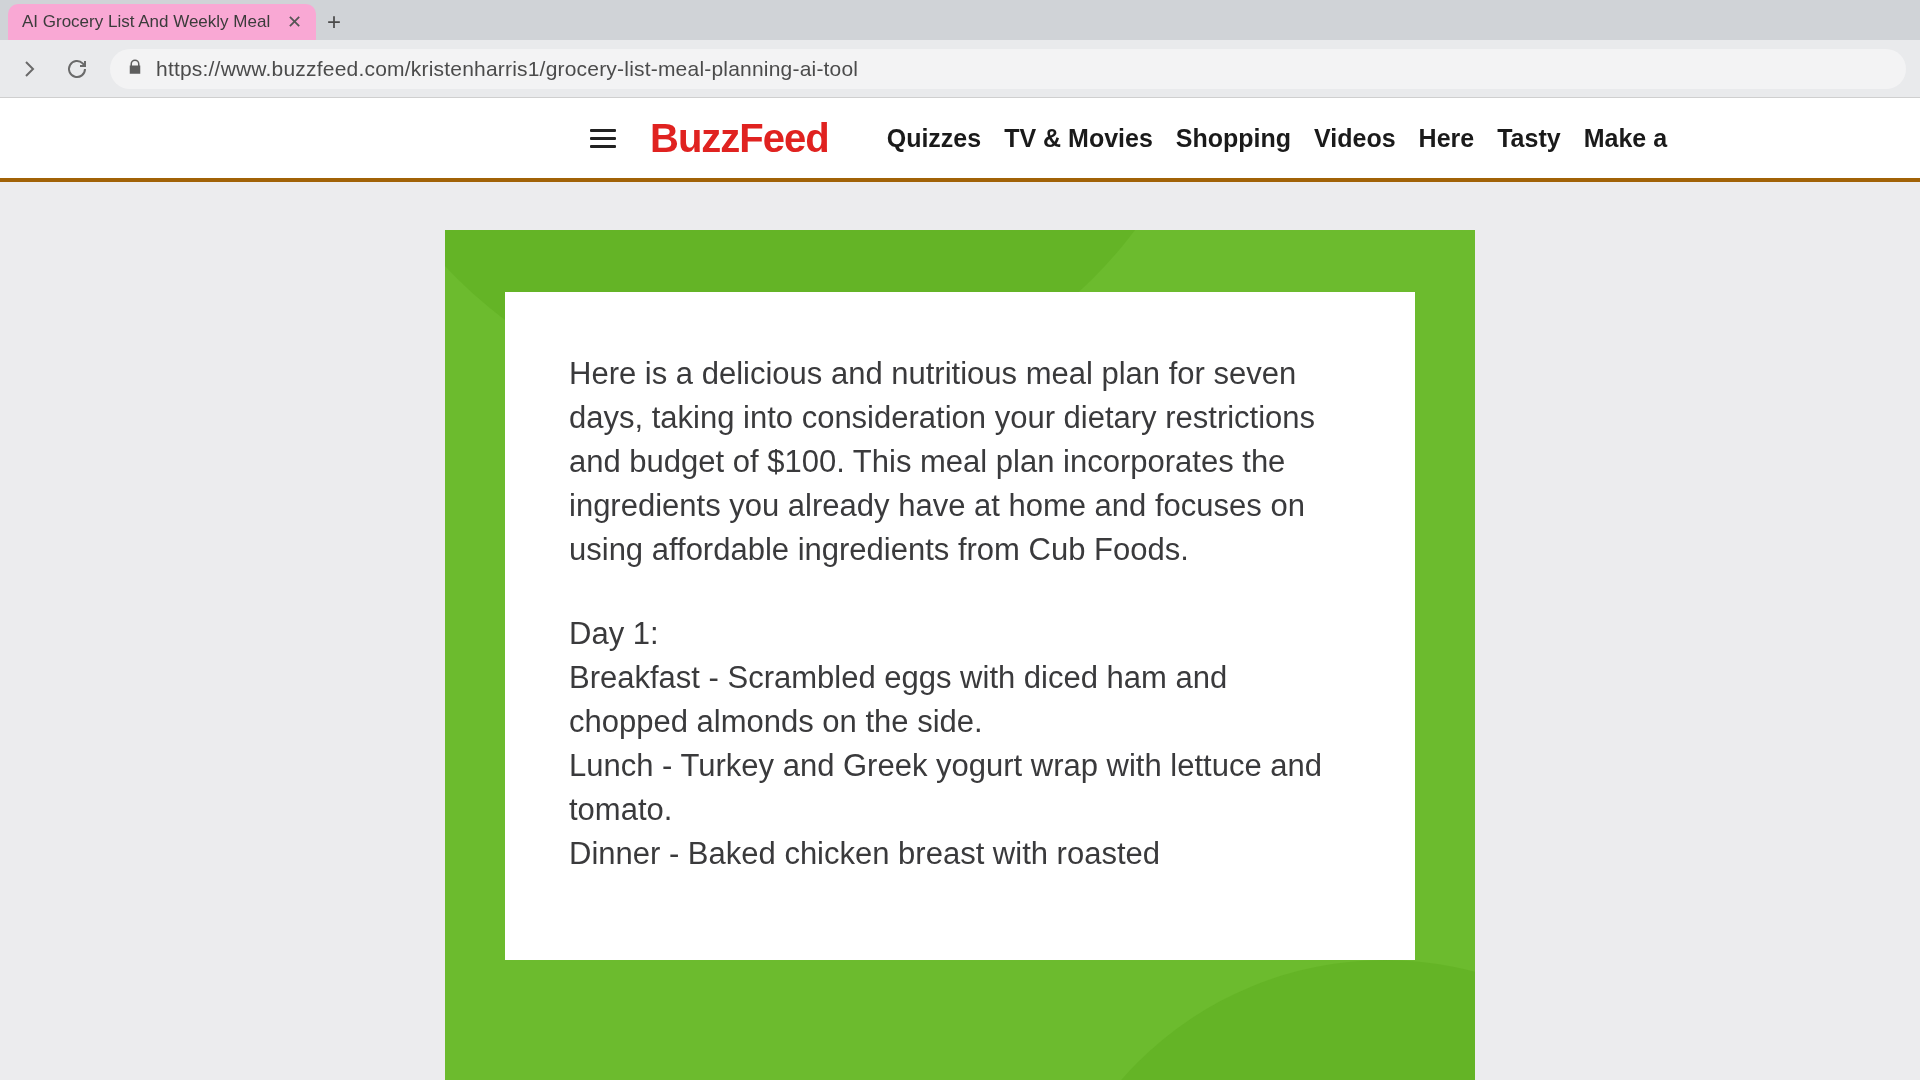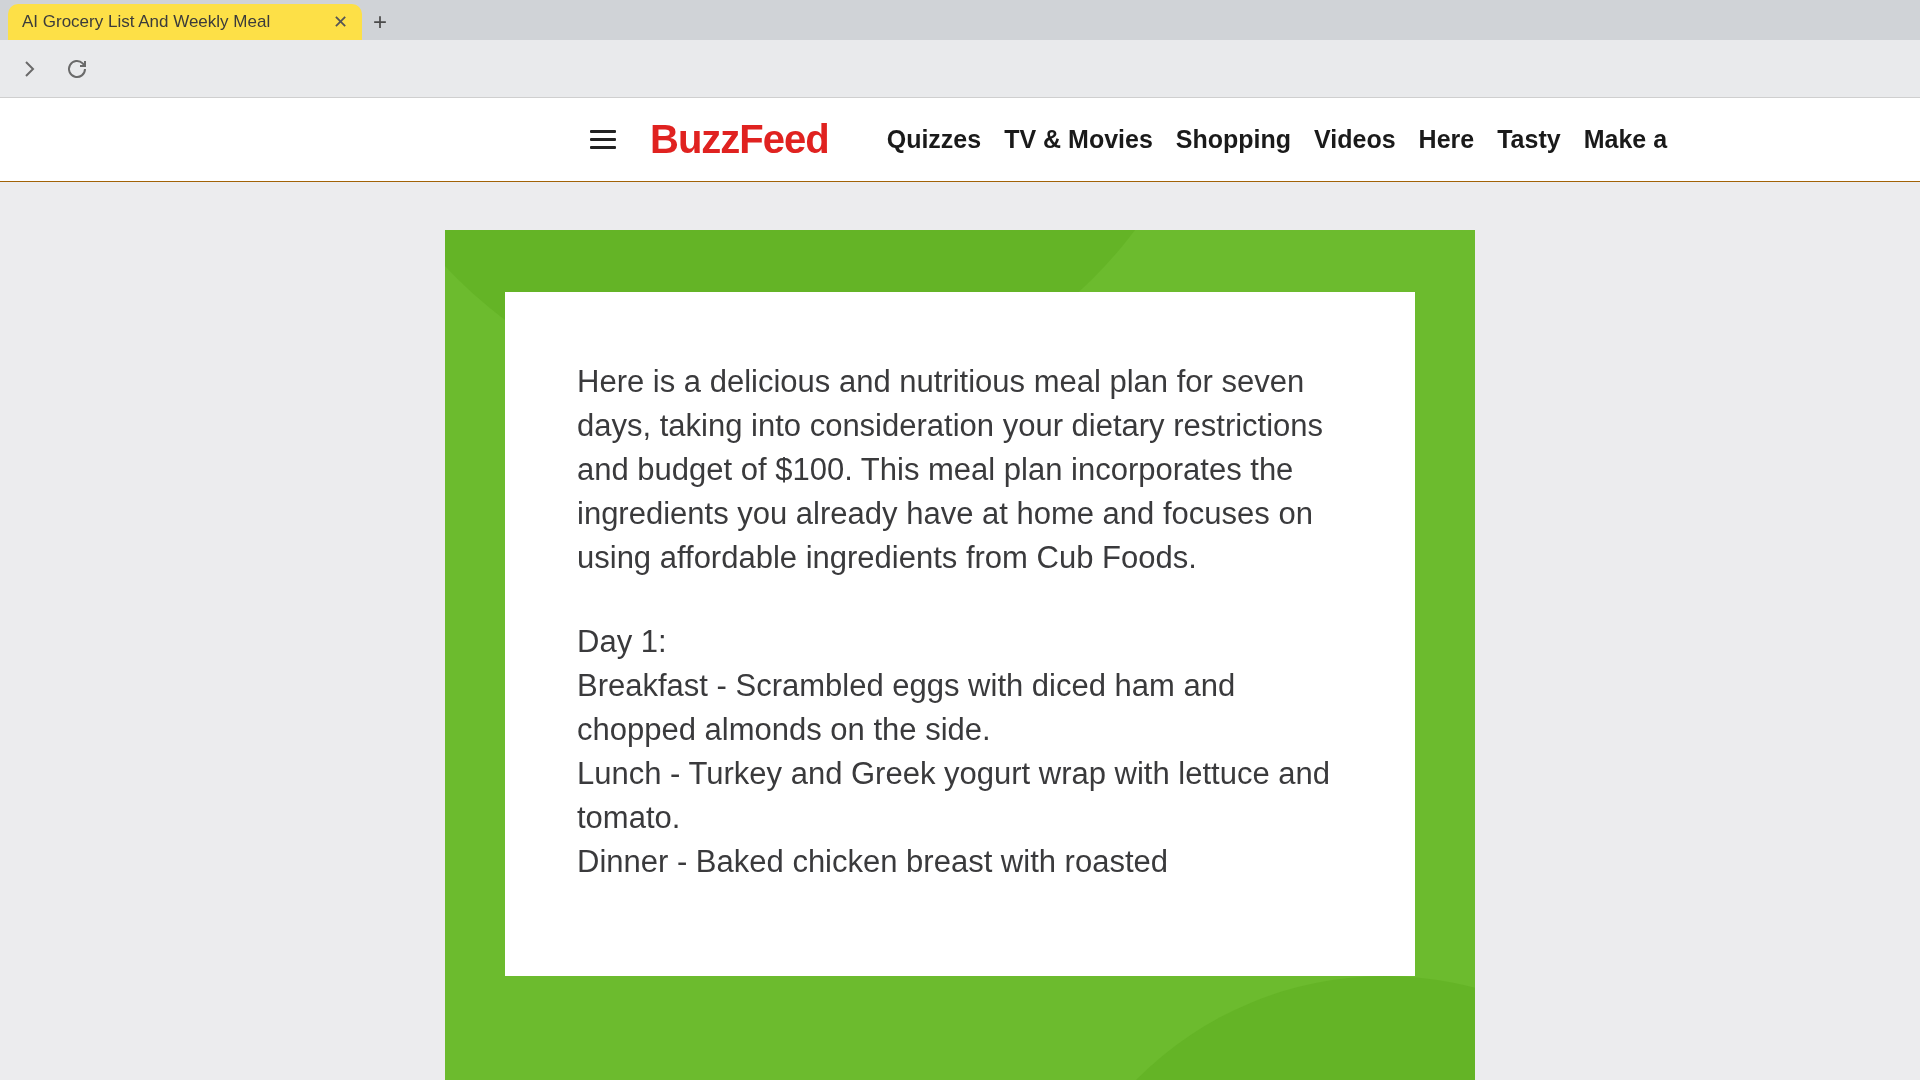--- a/index.html
+++ b/index.html
@@ -18,22 +18,22 @@
   }
   .tab-strip {
     height: 40px;
     display: flex;
     align-items: flex-end;
     padding-left: 8px;
     background: #d0d3d7;
   }
   .tab {
     height: 36px;
-    width: 354px;
-    background: #fde047;
+    width: 308px;
+    background: #f9a8d4;
     border-radius: 10px 10px 0 0;
     display: flex;
     align-items: center;
     padding: 16px 14px;
     font-size: 17px;
     color: #3b3b3b;
     gap: 10px;
   }
   .tab .tab-title { flex: 1; white-space: nowrap; overflow: hidden; text-overflow: ellipsis; }
   .tab .close-x {
@@ -95,21 +95,21 @@
     width: 100%;
     background: #ececee;
   }
   .site-header {
     height: 84px;
     background: #ffffff;
     display: flex;
     align-items: center;
     padding-left: 590px;
     gap: 34px;
-    border-bottom: 1px solid #a16207;
+    border-bottom: 4px solid #a16207;
   }
   .hamburger {
     display: flex;
     flex-direction: column;
     gap: 5px;
     cursor: pointer;
   }
   .hamburger span {
     display: block;
     width: 26px;
@@ -180,21 +180,21 @@
     font-weight: 800;
     color: #1a1a1a;
     letter-spacing: -.5px;
     margin-bottom: 46px;
   }
   .card-body p {
     font-size: 31px;
     line-height: 1.42;
     color: #3a3a3c;
     font-weight: 400;
-    margin: 12px;
+    margin: 4px;
   }
   .card-body p + p { margin-top: 40px; }
 </style>
 </head>
 <body>
 
 <div class="browser-chrome">
   <div class="tab-strip">
     <div class="tab">
       <span class="tab-title">AI Grocery List And Weekly Meal</span>
@@ -209,20 +209,28 @@
     <div class="nav-btn">
       <svg viewBox="0 0 24 24">
           <polyline points="9 5 16 12 9 19"></polyline>
         </svg>
     </div>
     <div class="nav-btn">
       <svg viewBox="0 0 24 24">
           <path d="M20 12a8 8 0 1 1-2.34-5.66L20 9"></path>
           <polyline points="20 4 20 9 15 9"></polyline>
         </svg>
+    </div>
+    <div class="address-bar">
+      <span class="lock-icon">
+        <svg viewBox="0 0 24 24">
+            <path d="M6 10V8a6 6 0 1 1 12 0v2h1v11H5V10h1zm2 0h8V8a4 4 0 1 0-8 0v2z"></path>
+          </svg>
+      </span>
+      <span class="url">https://www.buzzfeed.com/kristenharris1/grocery-list-meal-planning-ai-tool</span>
     </div>
   </div>
 </div>
 
 <div class="page">
 
   <div class="site-header">
     <div class="hamburger">
       <span></span>
         <span></span>

